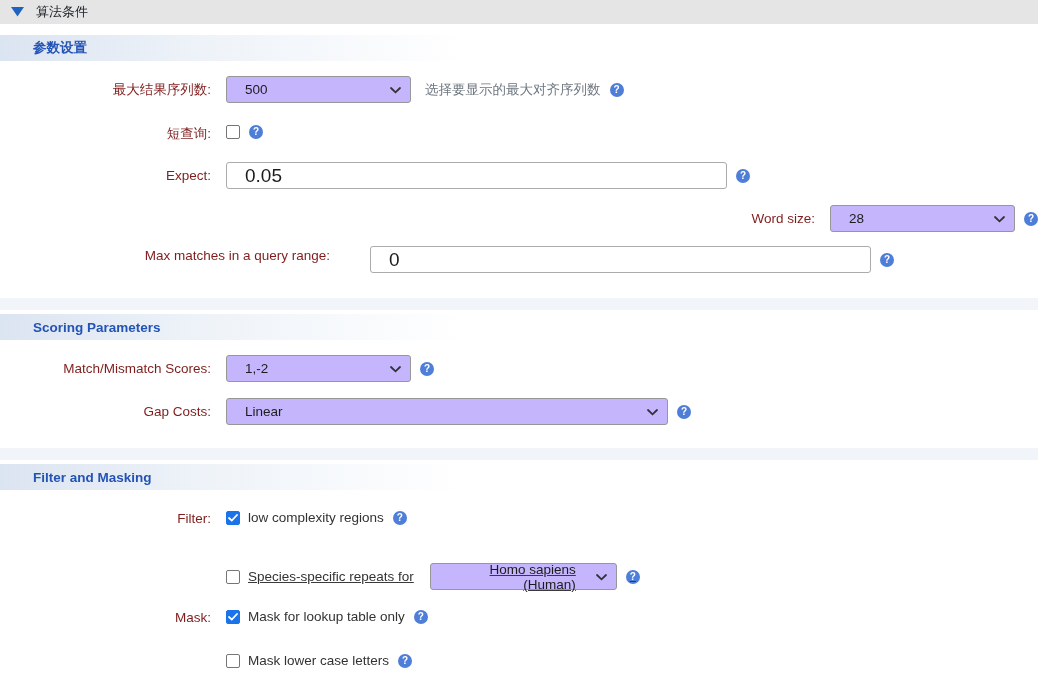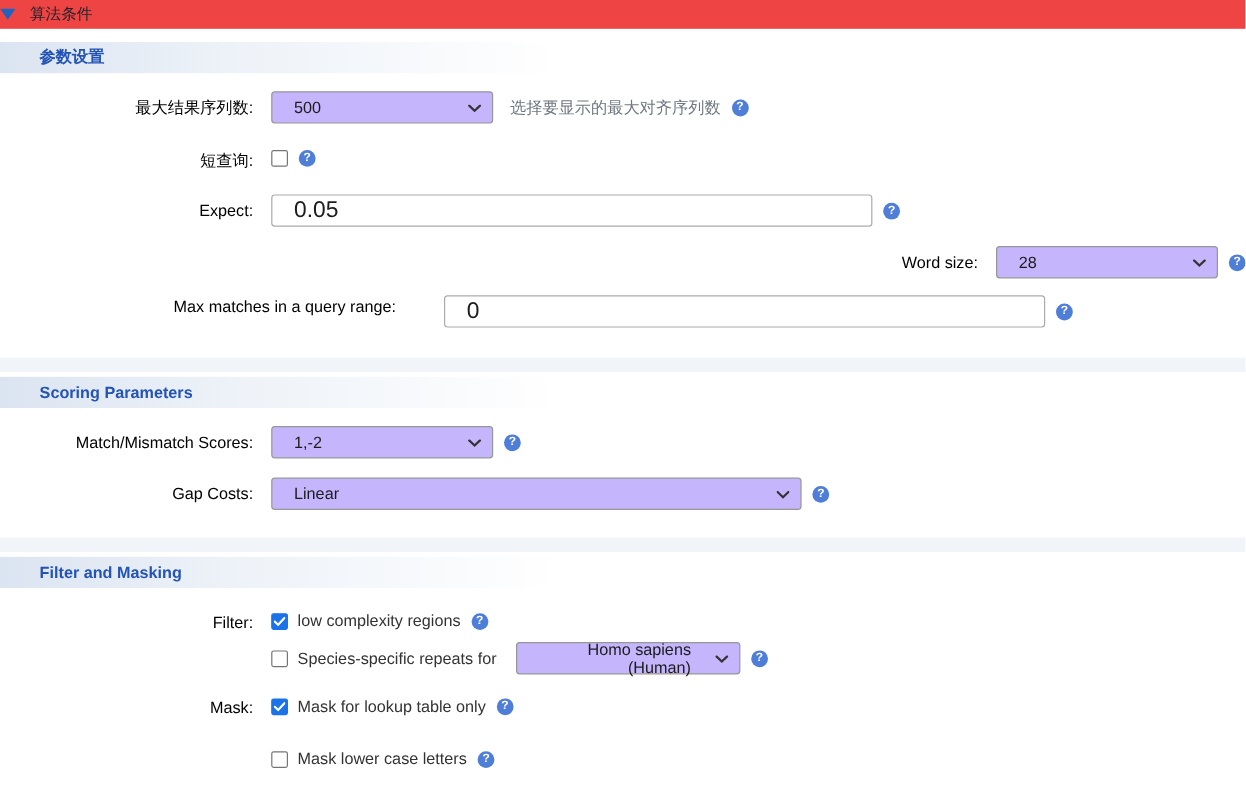--- a/index.html
+++ b/index.html
@@ -9,23 +9,24 @@
     font-size: 13.5px;
     color: #3a3a3a;
     position: relative;
     height: 676px;
     overflow: hidden;
   }
 
   
   .accordion-header {
     height: 24px;
-    background: #ef4444;
+    background: #e5e5e5;
     display: flex;
     align-items: center;
+    padding-left: 11px;
     cursor: pointer;
   }
   .tri-icon { display: inline-flex; margin-right: 12px; }
   .accordion-title { color: #20242b; font-size: 13px; }
 
   
   .section-band {
     height: 26px;
     display: flex;
     align-items: center;
@@ -42,36 +43,36 @@
   .divider-strip { height: 12px; background: #f1f4f8; }
   .strip-1 { margin-top: 25px; }
   .strip-2 { margin-top: 23px; }
 
   
   .form-row { display: flex; align-items: flex-start; }
   .row-label {
     width: 211px;
     flex: 0 0 211px;
     text-align: right;
-    color: #000000;
+    color: #7f1d1d;
     line-height: 27px;
   }
   .row-label.cb-align { line-height: 18px; }
   .row-label.two-line { line-height: 16px; padding: 2px 25px 0 0; }
   .row-content { margin-left: 15px; display: flex; align-items: center; }
 
   .mt-r1 { margin-top: 15px; }
   .mt-r2 { margin-top: 22px; }
   .mt-r3 { margin-top: 19px; }
   .mt-r4 { margin-top: 16px; justify-content: flex-end; }
   .mt-r5 { margin-top: 14px; justify-content: center; }
   .mt-r6 { margin-top: 15px; }
   .mt-r7 { margin-top: 16px; }
   .mt-r8 { margin-top: 20px; }
-  .mt-r9 { margin-top: 7px; }
+  .mt-r9 { margin-top: 35px; text-decoration: underline; }
   .mt-r10 { margin-top: 19px; }
   .mt-r11 { margin-top: 26px; }
 
   
   .select {
     height: 27px;
     background: #c4b5fd;
     border: 1px solid #979797;
     border-radius: 3px;
     display: flex;

